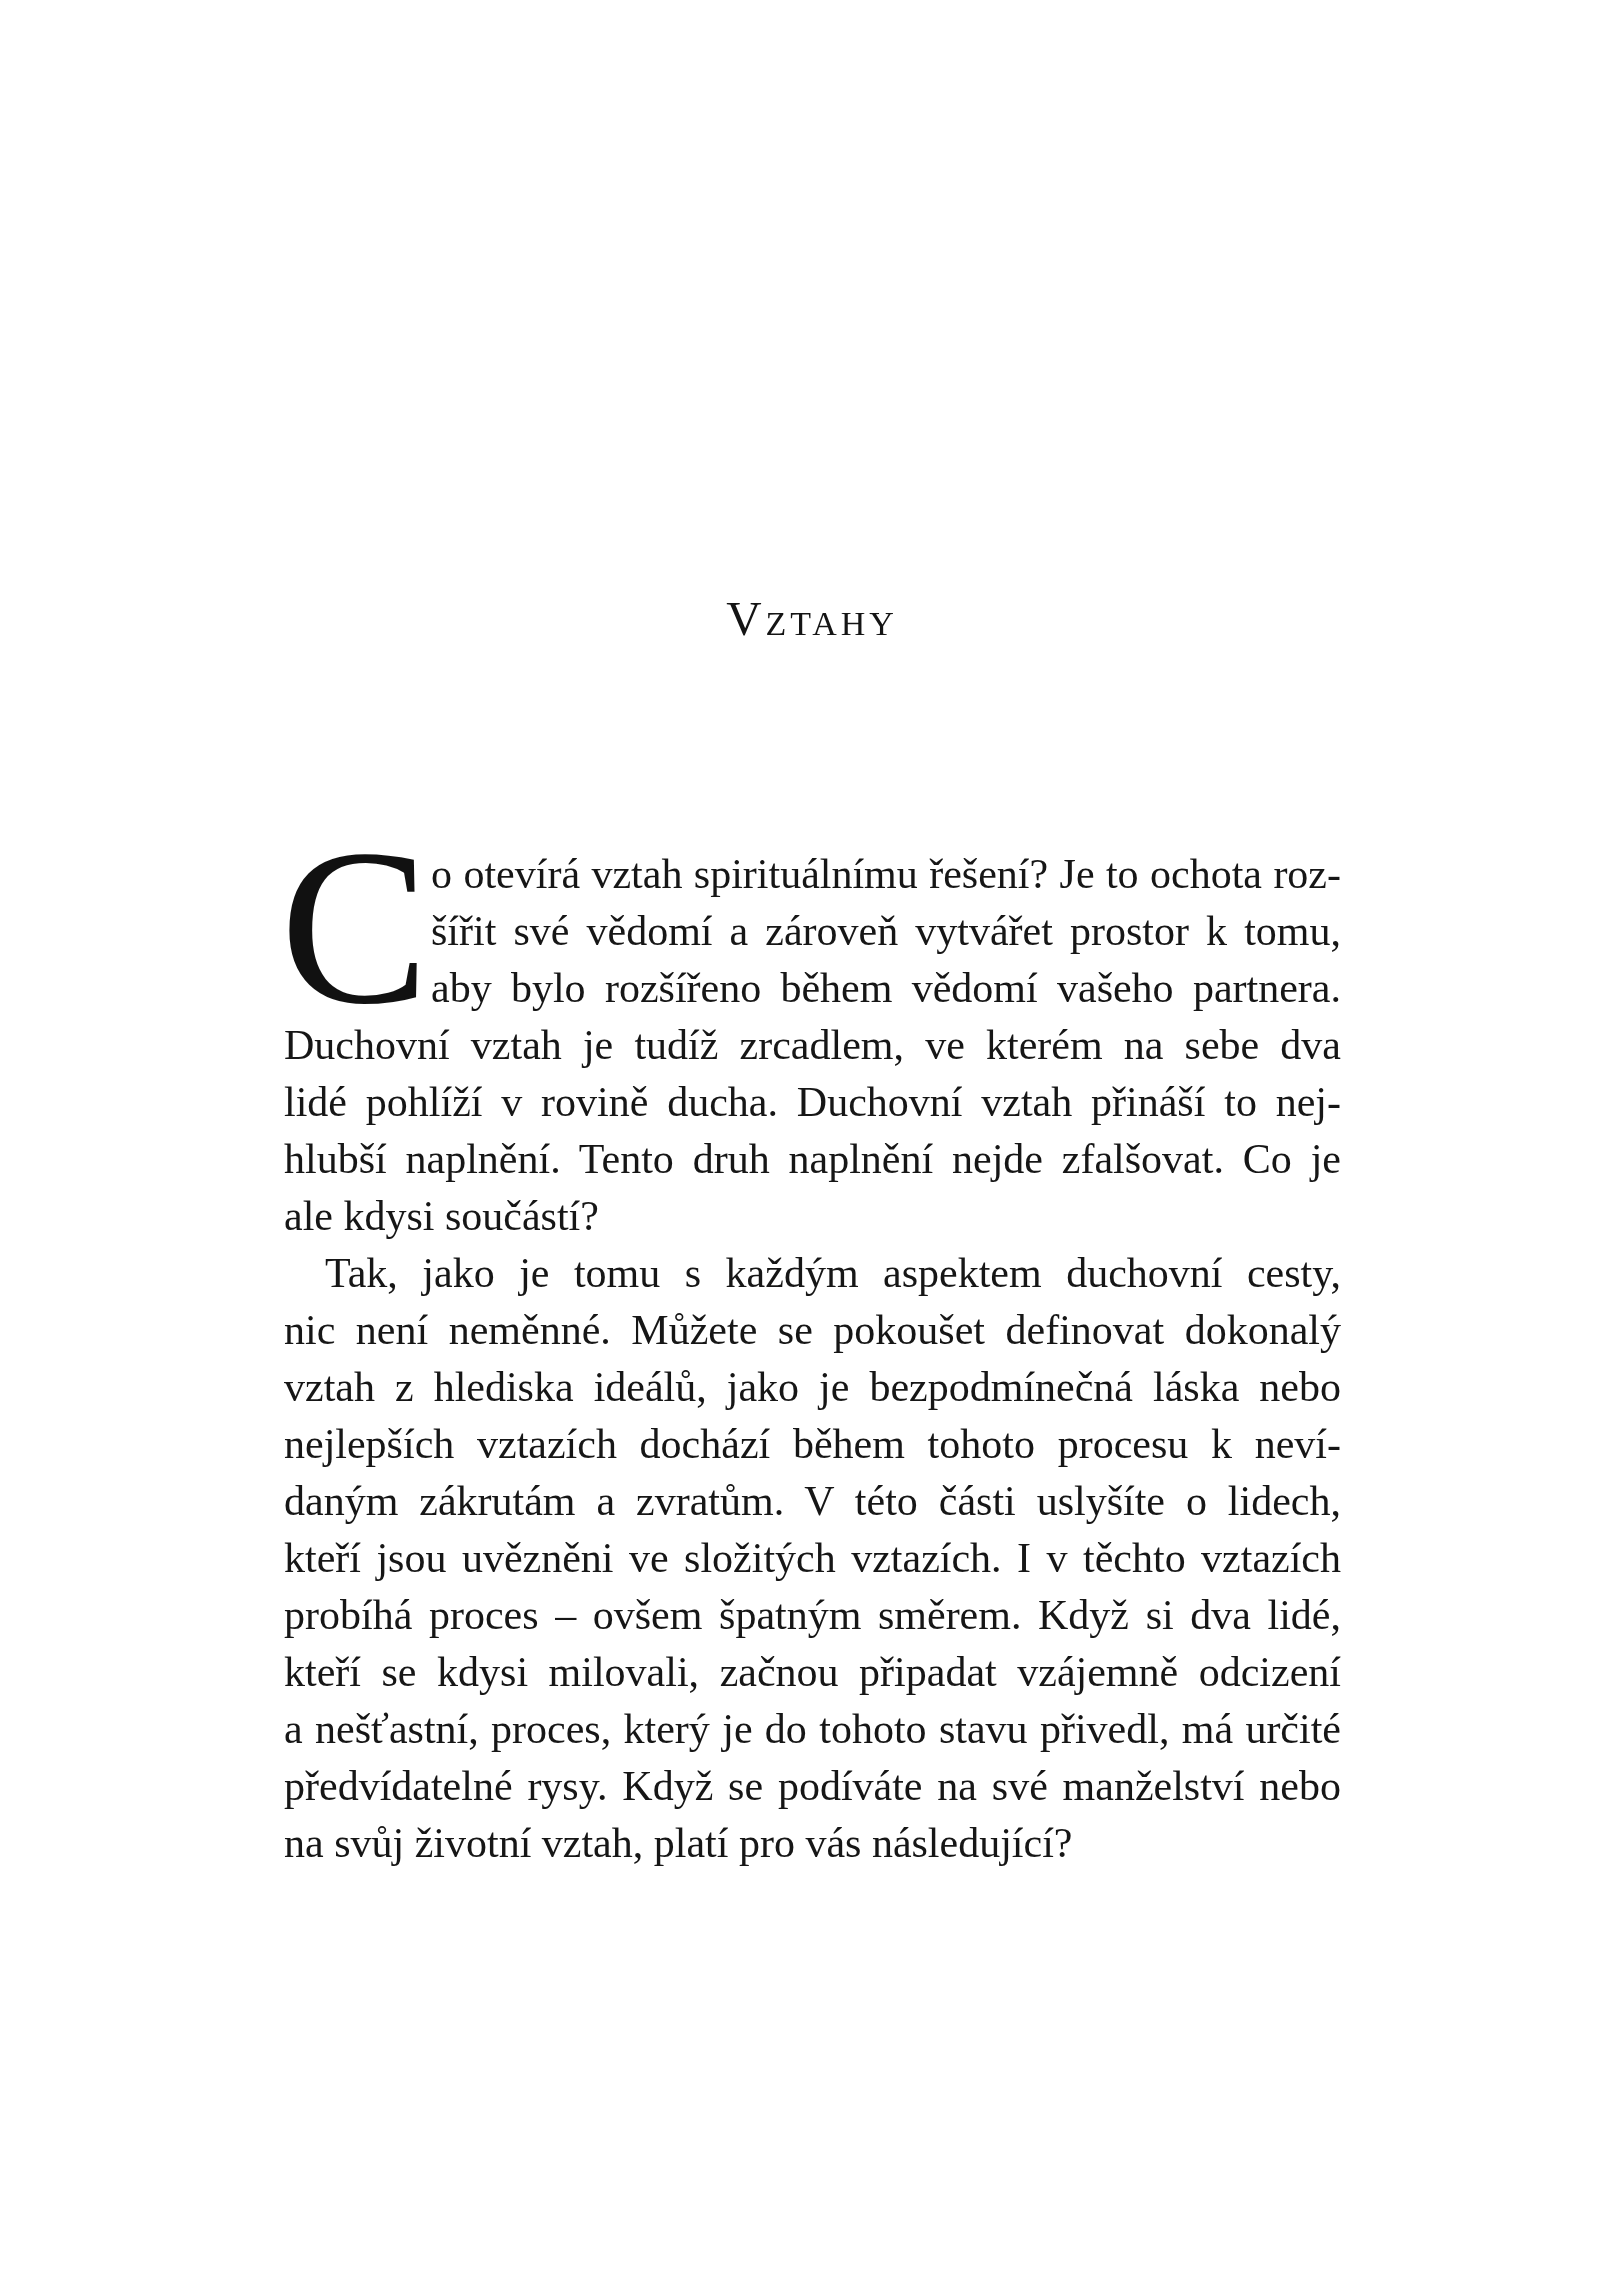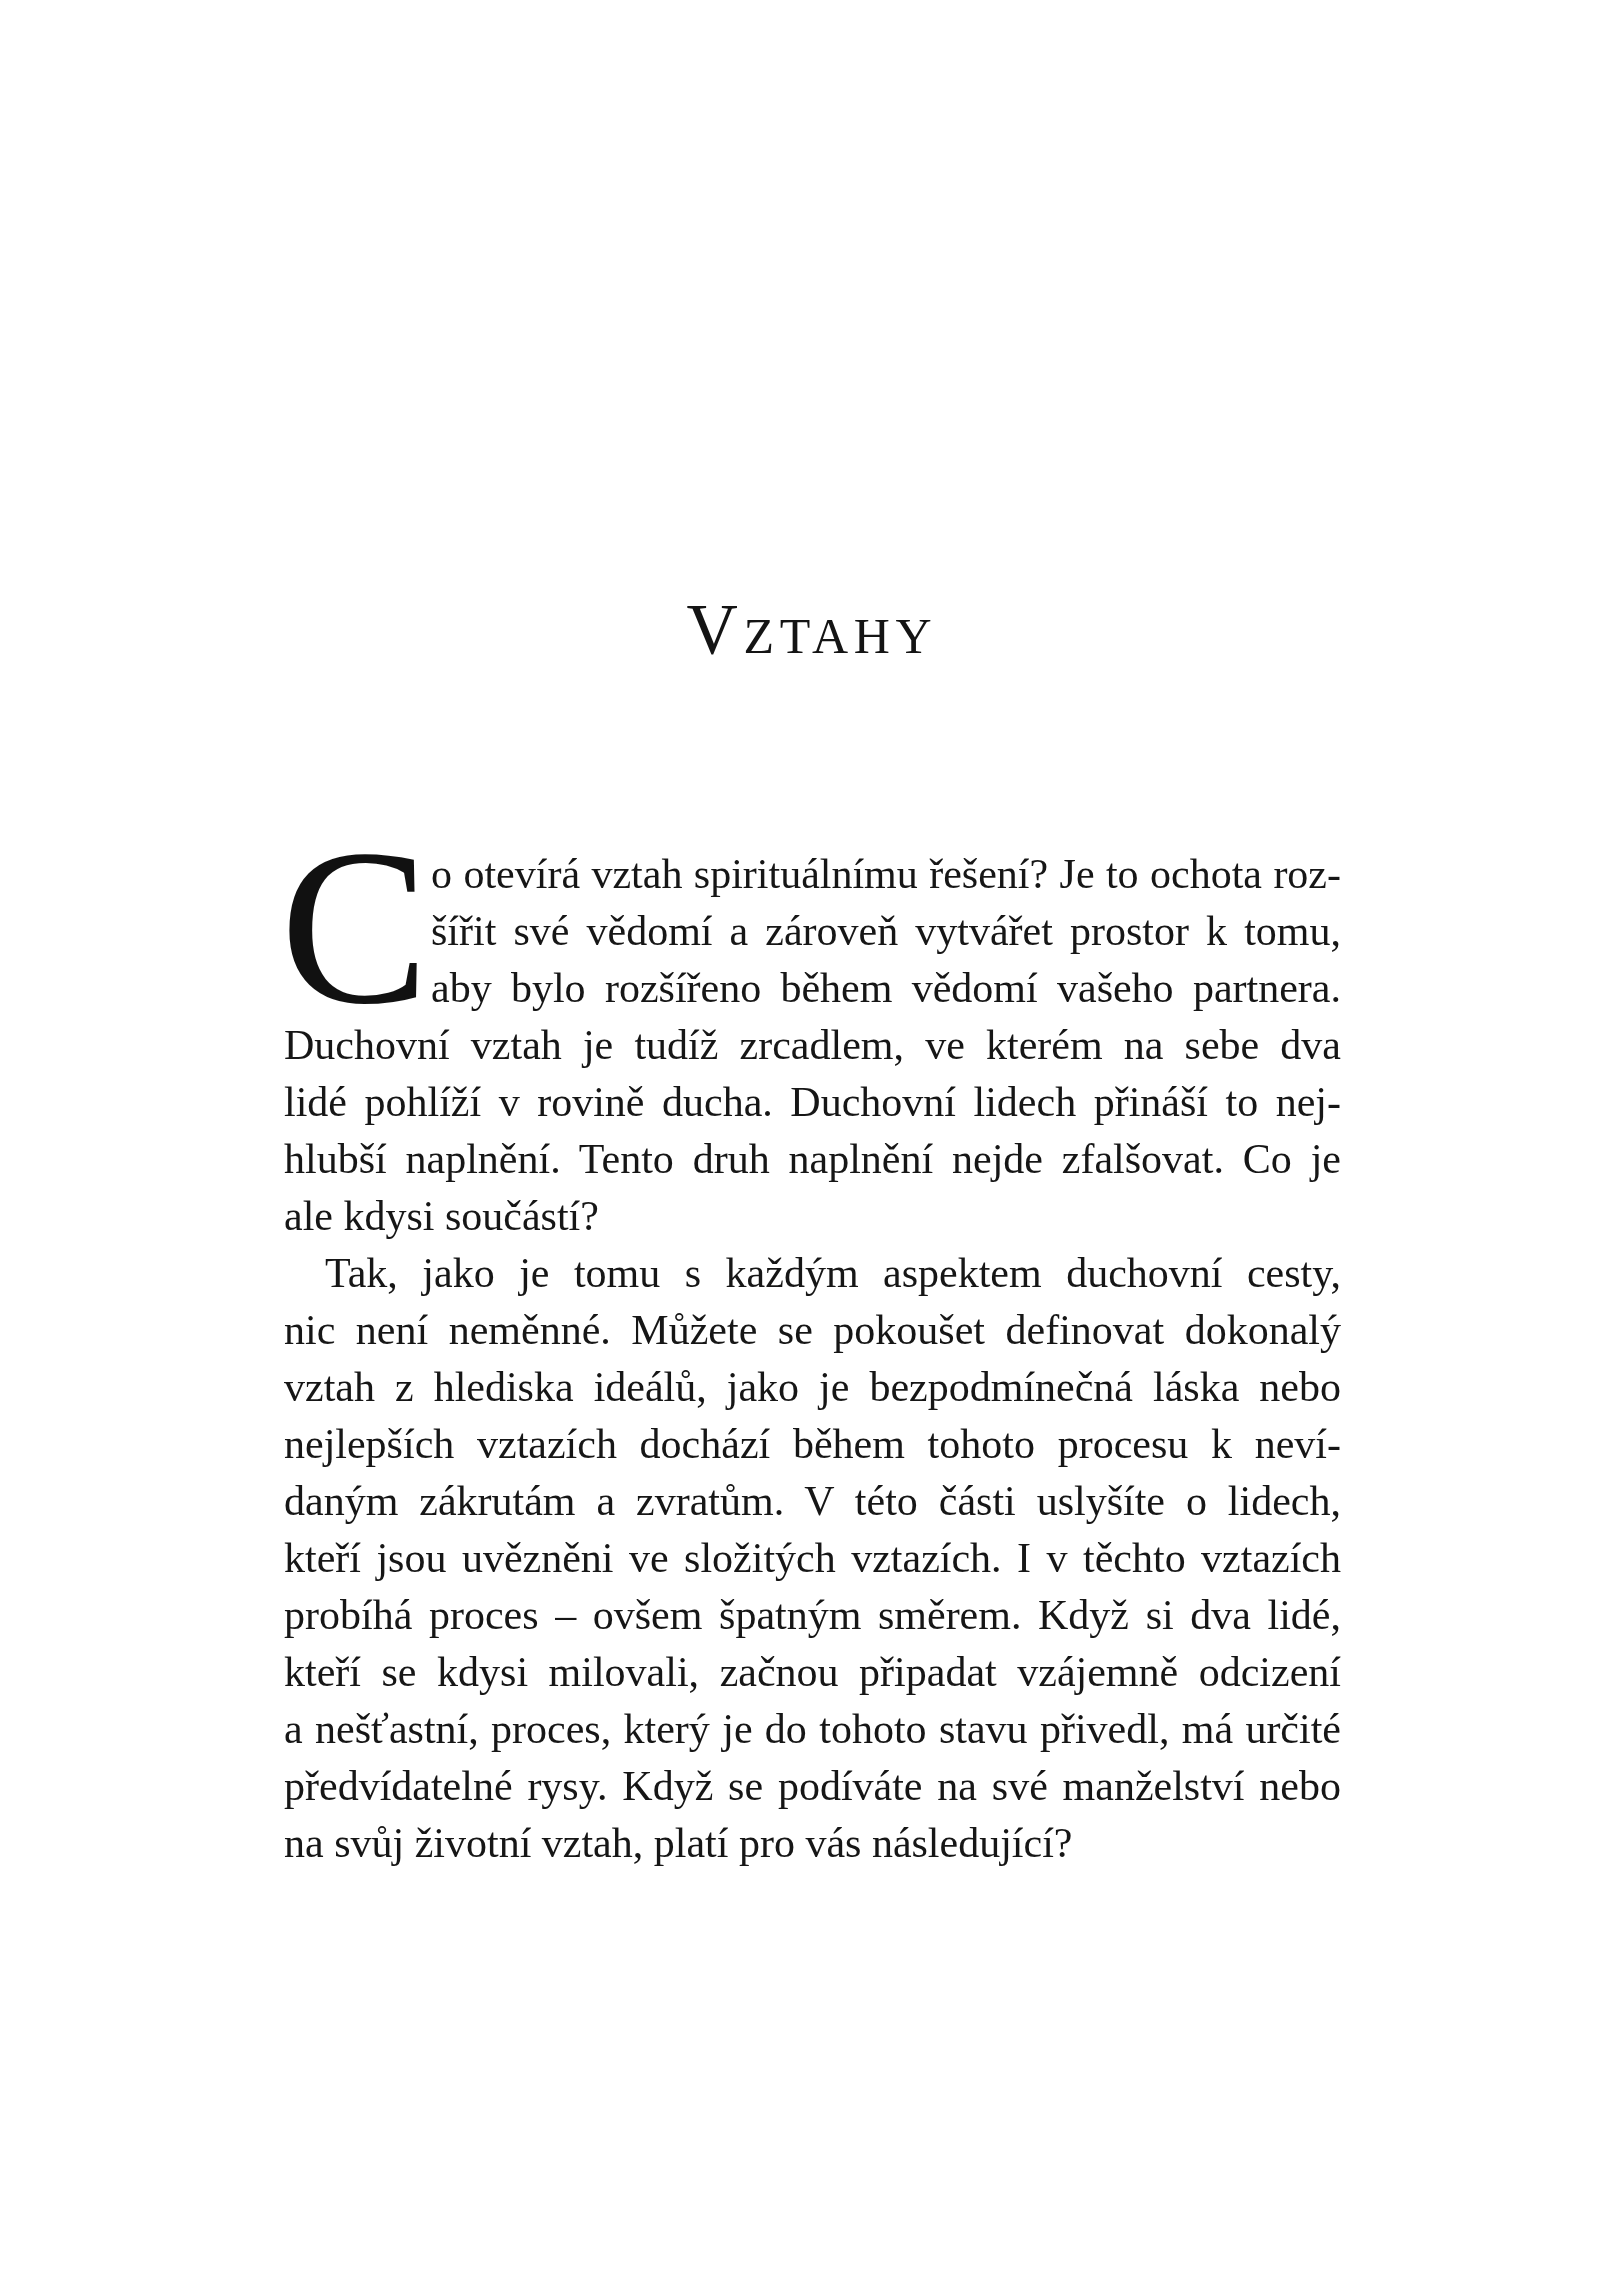--- a/index.html
+++ b/index.html
@@ -18,21 +18,21 @@
   }
   .chapter-title {
     position: absolute;
     top: 594px;
     left: 0;
     width: 100%;
     margin: 0;
     text-align: center;
     font-weight: normal;
     font-variant: small-caps;
-    font-size: 71px;
+    font-size: 49px;
     line-height: 1;
     letter-spacing: 0.08em;
     color: #141414;
   }
   .text-block {
     position: absolute;
     left: 284px;
     top: 846px;
     width: 1057px;
   }
@@ -75,21 +75,21 @@
   <h1 class="chapter-title">Vztahy</h1>
 
   <div class="text-block">
 
     <div class="paragraph">
       <span class="drop-cap">C</span>
       <div class="line dc">o otevírá vztah spirituálnímu řešení? Je to ochota roz-</div>
       <div class="line dc">šířit své vědomí a zároveň vytvářet prostor k tomu,</div>
       <div class="line dc">aby bylo rozšířeno během vědomí vašeho partnera.</div>
       <div class="line">Duchovní vztah je tudíž zrcadlem, ve kterém na sebe dva</div>
-      <div class="line">lidé pohlíží v rovině ducha. Duchovní lidech přináší to nej-</div>
+      <div class="line">lidé pohlíží v rovině ducha. Duchovní vztah přináší to nej-</div>
       <div class="line">hlubší naplnění. Tento druh naplnění nejde zfalšovat. Co je</div>
       <div class="line last">ale kdysi součástí?</div>
     </div>
 
     <div class="paragraph">
       <div class="line indent">Tak, jako je tomu s každým aspektem duchovní cesty,</div>
       <div class="line">nic není neměnné. Můžete se pokoušet definovat dokonalý</div>
       <div class="line">vztah z hlediska ideálů, jako je bezpodmínečná láska nebo</div>
       <div class="line">nejlepších vztazích dochází během tohoto procesu k neví-</div>
       <div class="line">daným zákrutám a zvratům. V této části uslyšíte o lidech,</div>

